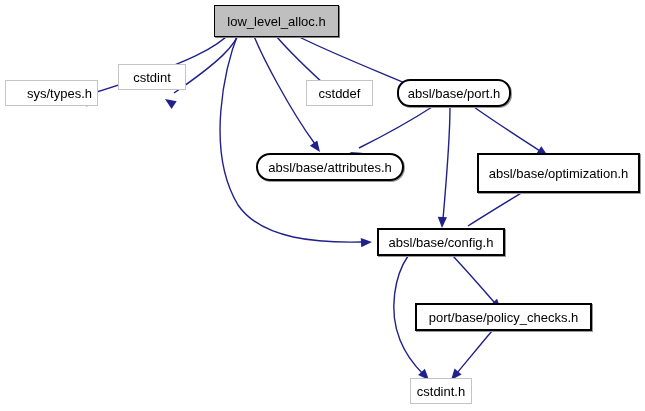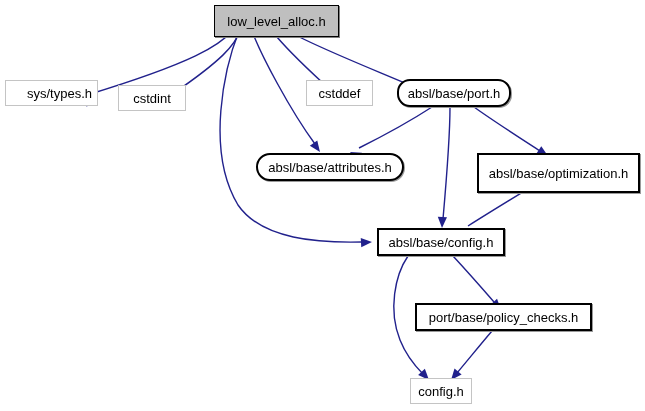--- a/index.html
+++ b/index.html
@@ -112,21 +112,21 @@
         <polygon points="0,0 -11,-4.6 -11,4.6" fill="#21218c" transform="translate(451,380) rotate(130)"></polygon>
       </g>
     </svg>
   <div id="node-layer">
       <div class="graph-node node-root" style="left: 182px; top: 5px; width: 125px; height: 32px; margin-left: 32px;">
         <span class="node-label">low_level_alloc.h</span>
       </div>
       <div class="graph-node node-plain" style="left: 5px; top: 80px; width: 93px; height: 26px; padding-left: 16px;">
         <span class="node-label">sys/types.h</span>
       </div>
-      <div class="graph-node node-plain" style="left: 118px; top: 85px; width: 68px; height: 26px;">
+      <div class="graph-node node-plain" style="left: 118px; top: 64px; width: 68px; height: 26px;">
         <span class="node-label">cstdint</span>
       </div>
       <div class="graph-node node-plain" style="left: 306px; top: 80px; width: 67px; height: 26px;">
         <span class="node-label">cstddef</span>
       </div>
       <div class="graph-node node-bold" style="left: 397px; top: 79px; width: 114px; height: 28px; border-radius: 13px;">
         <span class="node-label">absl/base/port.h</span>
       </div>
       <div class="graph-node node-bold" style="left: 256px; top: 153px; width: 148px; height: 28px; border-radius: 14px;">
         <span class="node-label">absl/base/attributes.h</span>
@@ -134,16 +134,16 @@
       <div class="graph-node node-bold" style="left: 477px; top: 153px; width: 163px; height: 40px;">
         <span class="node-label">absl/base/optimization.h</span>
       </div>
       <div class="graph-node node-bold" style="left: 377px; top: 228px; width: 128px; height: 28px;">
         <span class="node-label">absl/base/config.h</span>
       </div>
       <div class="graph-node node-bold" style="left: 415px; top: 303px; width: 177px; height: 28px;">
         <span class="node-label">port/base/policy_checks.h</span>
       </div>
       <div class="graph-node node-plain" style="left: 410px; top: 378px; width: 62px; height: 26px;">
-        <span class="node-label">config.h</span>
+        <span class="node-label">cstdint.h</span>
       </div>
     </div>
 </div>
 
 </body></html>

